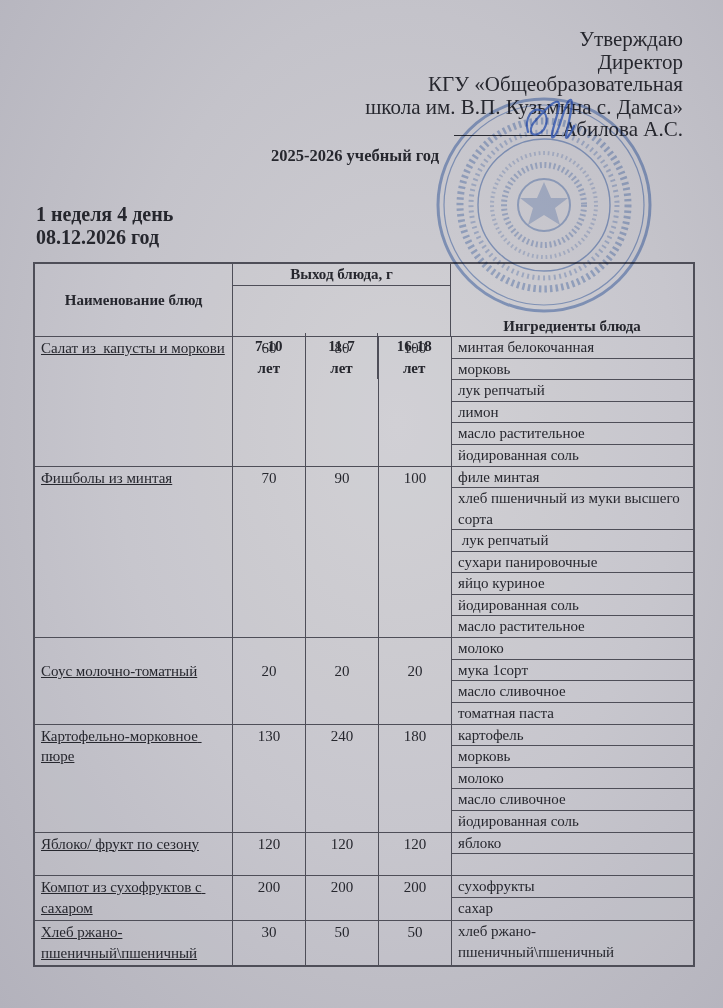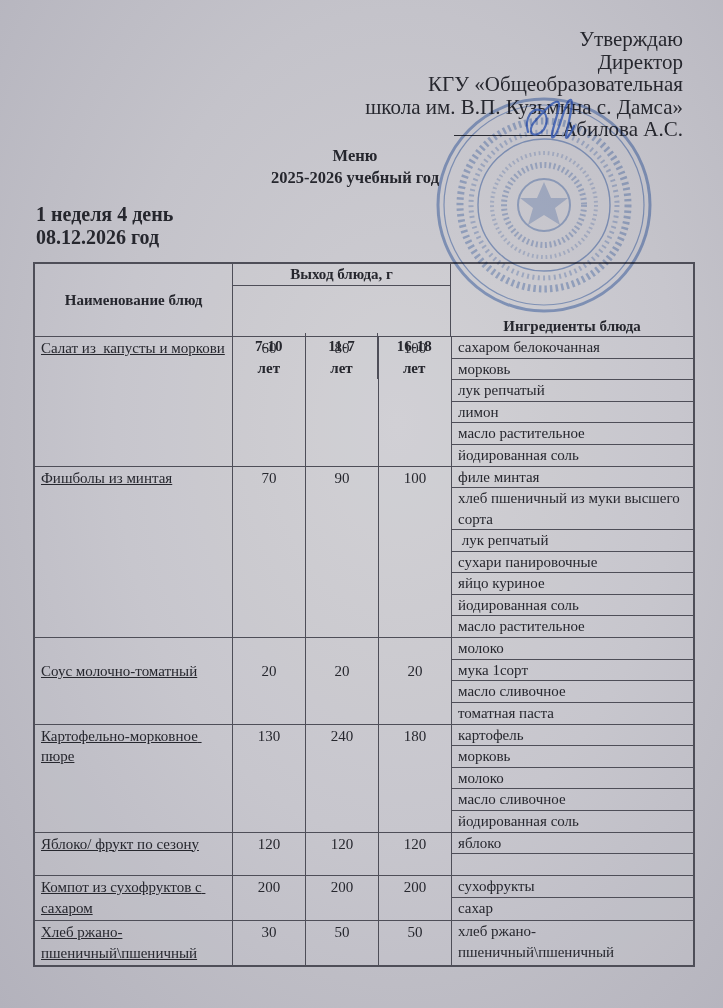--- a/index.html
+++ b/index.html
@@ -94,21 +94,20 @@
       <circle cx="111" cy="111" r="73" stroke-width="5" stroke-dasharray="2 3.4" opacity="0.6"></circle>
 
       <circle cx="111" cy="111" r="40" stroke-width="6" stroke-dasharray="2 2.6" opacity="0.65"></circle>
       <circle cx="111" cy="111" r="26" stroke-width="2" opacity="0.8"></circle>
       <path d="M111,88 L118,104 L135,104 L122,114 L127,131 L111,121 L95,131 L100,114 L87,104 L104,104 Z" fill="#5d84c6" opacity="0.55" stroke="none"></path>
       <circle cx="111" cy="111" r="52" stroke-width="4" stroke-dasharray="1.8 2.8" opacity="0.5"></circle>
     </g>
   </svg>
 
   <div class="title">
-    <div>Меню</div>
     <div>2025-2026 учебный год</div>
   </div>
 
   <div class="dateblock">
     <div>1 неделя 4 день</div>
     <div>08.12.2026 год</div>
   </div>
 
   <div class="menu-table">
     <div class="t-head">
@@ -126,21 +125,21 @@
       </div>
       <div class="h-ing">Ингредиенты блюда</div>
     </div>
     <div>
         <div class="t-row">
           <div class="c-name">Салат из  капусты и моркови</div>
           <div class="c-val">60</div>
           <div class="c-val">80</div>
           <div class="c-val">100</div>
           <div class="c-ing">
-            <div class="ing-line">сахаром белокочанная</div>
+            <div class="ing-line">минтая белокочанная</div>
             <div class="ing-line">морковь</div>
             <div class="ing-line">лук репчатый</div>
             <div class="ing-line">лимон</div>
             <div class="ing-line">масло растительное</div>
             <div class="ing-line">йодированная соль</div>
           </div>
         </div>
         <div class="t-row">
           <div class="c-name">Фишболы из минтая</div>
           <div class="c-val">70</div>

